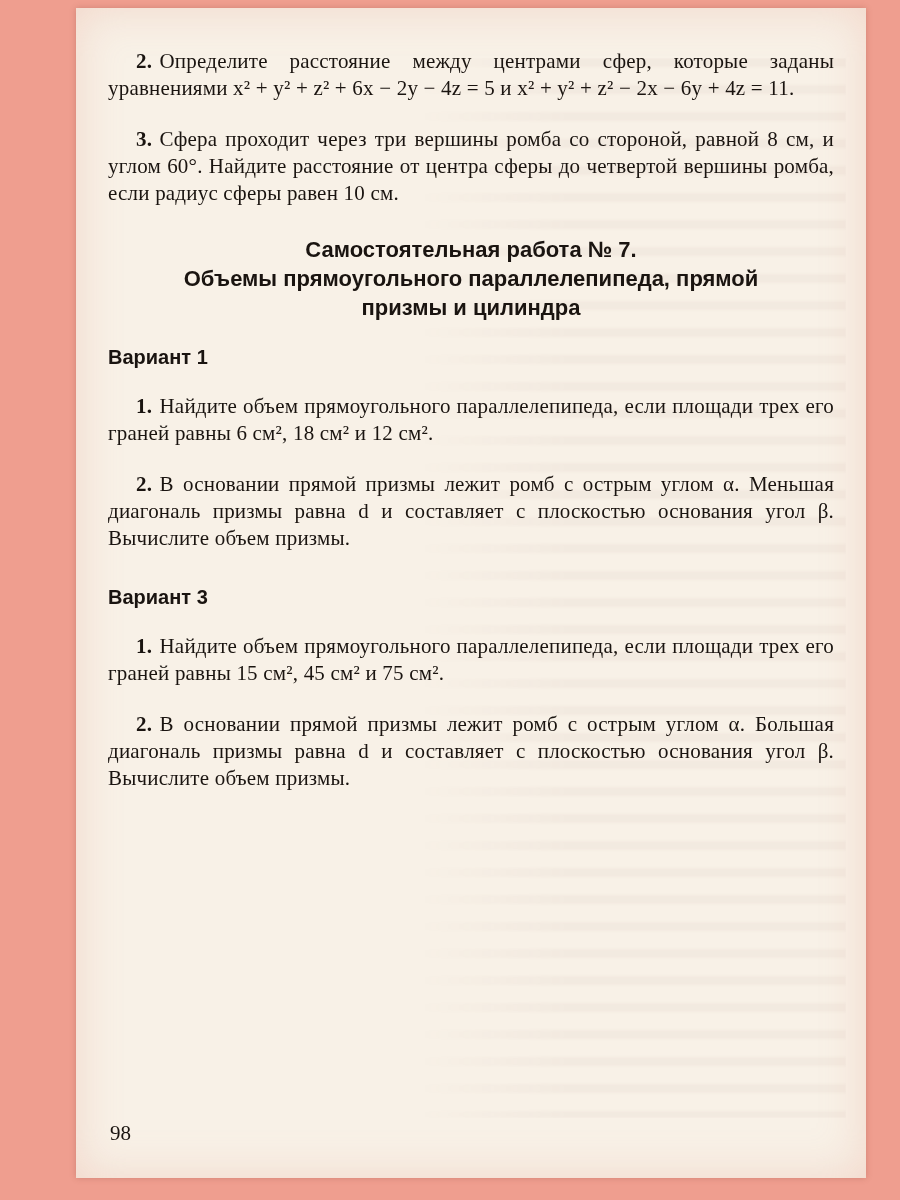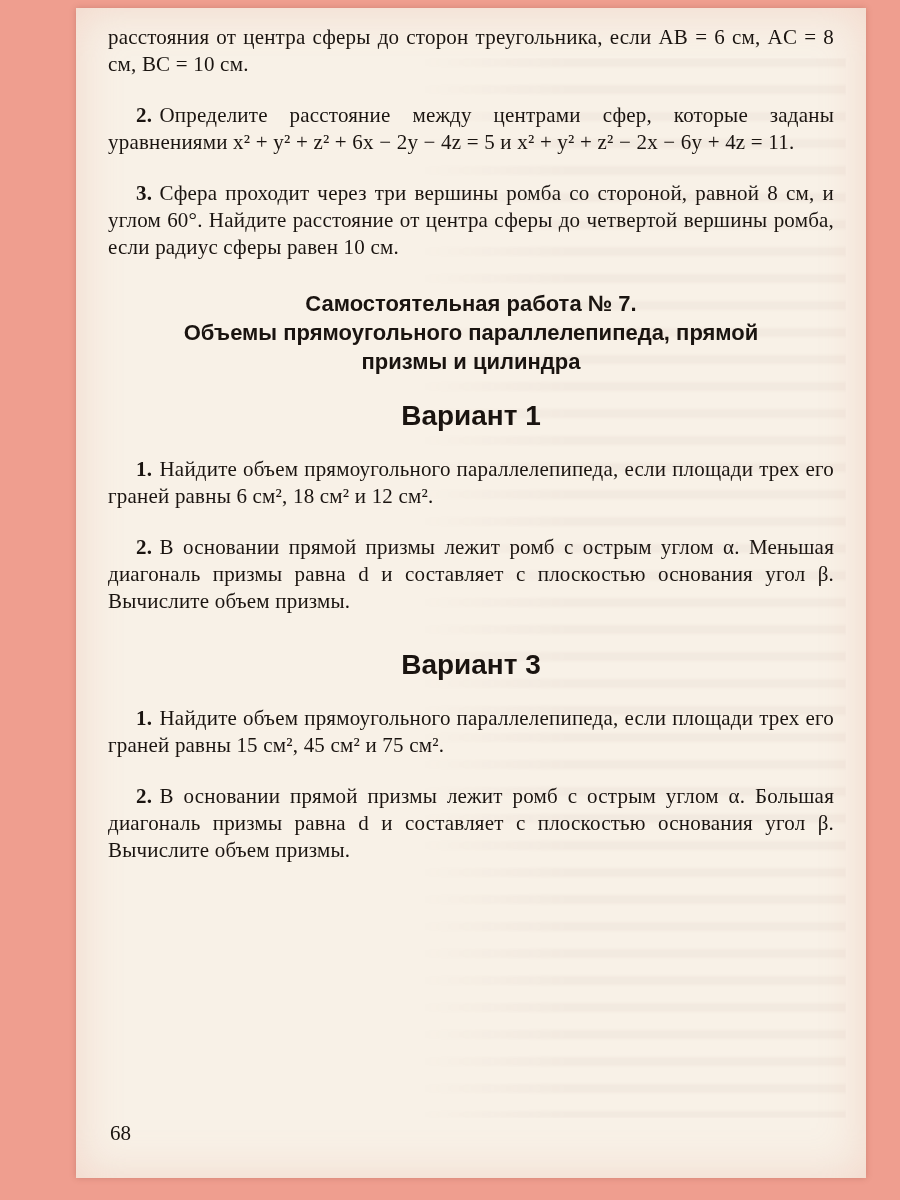--- a/index.html
+++ b/index.html
@@ -59,41 +59,38 @@
     font-size:22px;
     line-height:29px;
     text-align:center;
     margin:28px auto 0 auto;
     width:640px;
   }
   .work-title .t-line{display:block;}
   .variant-heading{
     font-family:"Liberation Sans", sans-serif;
     font-weight:700;
-    font-size:28px;
-    text-align:center;
+    font-size:20px;
+    text-align:left;
     margin:24px 0 16px 0;
   }
   .page-num{
     position:absolute;
     left:34px;bottom:32px;
     font-size:21px;
   }
 </style>
 </head>
 <body>
 
 <div class="page">
   <div class="bleed"></div>
 
   <div class="content">
 
-    <p class="para">
-      <span>расстояния от центра сферы до сторон треугольника, если AB = 6 см, AC = 8 см, BC = 10 см.</span>
-    </p>
 
     <p class="para indent">
       <b class="pnum">2.</b><span>Определите расстояние между центрами сфер, которые заданы уравнениями x² + y² + z² + 6x − 2y − 4z = 5 и x² + y² + z² − 2x − 6y + 4z = 11.</span>
     </p>
 
     <p class="para indent">
       <b class="pnum">3.</b><span>Сфера проходит через три вершины ромба со стороной, равной 8 см, и углом 60°. Найдите расстояние от центра сферы до четвертой вершины ромба, если радиус сферы равен 10 см.</span>
     </p>
 
     <h2 class="work-title">
@@ -118,14 +115,14 @@
       <b class="pnum">1.</b><span>Найдите объем прямоугольного параллелепипеда, если площади трех его граней равны 15 см², 45 см² и 75 см².</span>
     </p>
 
     <p class="para indent">
       <b class="pnum">2.</b><span>В основании прямой призмы лежит ромб с острым углом α. Большая диагональ призмы равна d и составляет с плоскостью основания угол β. Вычислите объем призмы.</span>
     </p>
 
 
   </div>
 
-  <div class="page-num">68</div>
+  <div class="page-num">98</div>
 </div>
 
 </body></html>

